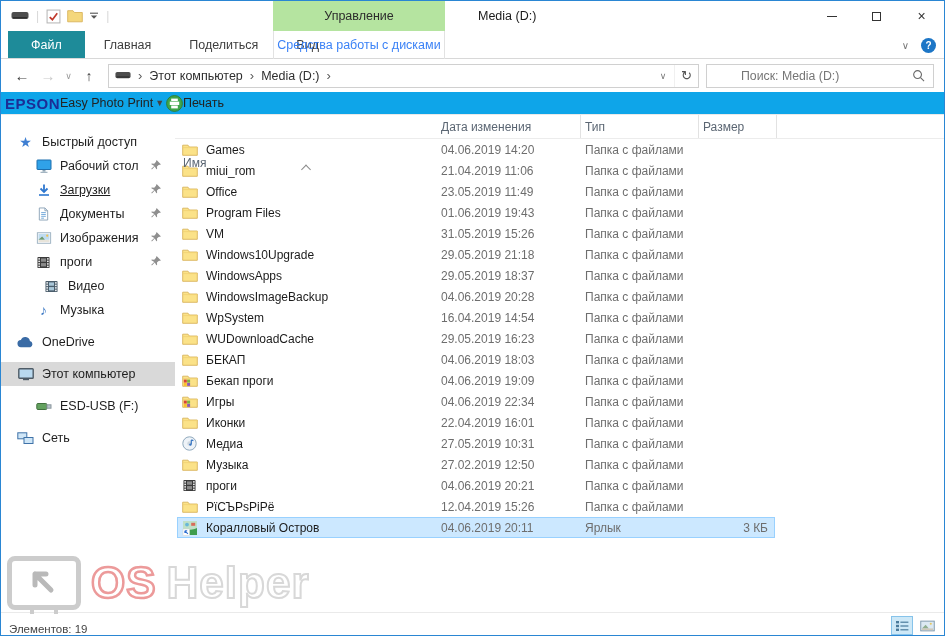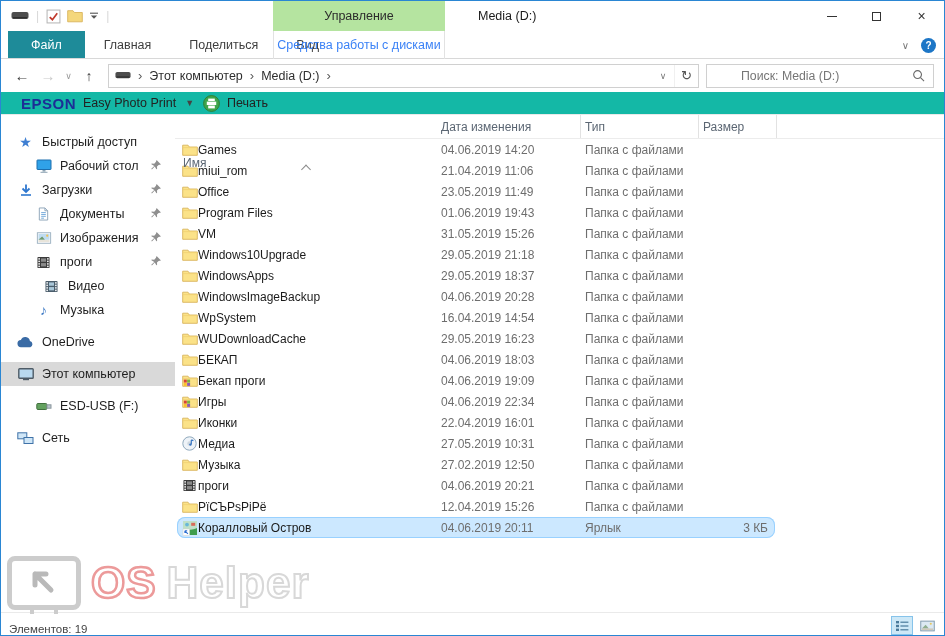--- a/index.html
+++ b/index.html
@@ -38,21 +38,21 @@
   .crumbs { flex:1; display:flex; align-items:center; padding-left:6px; gap:7px; font-size:12.5px; color:#2e2e2e; height:100%; }
   .crumb-sep { color:#5a5a5a; font-size:13px; }
   .addr-chev { width:22px; height:100%; display:flex; align-items:center; justify-content:center; color:#777; font-size:9px; }
   .addr-refresh { width:24px; height:100%; display:flex; align-items:center; justify-content:center; color:#555; font-size:13px; border-left:1px solid #f0f0f0; }
   .searchbox { width:228px; height:24px; border:1px solid #d0d0d0; margin:0 10px 0 7px; display:flex; align-items:center; }
   .searchbox input { flex:1; border:none; outline:none; font-size:12.3px; padding:0 4px 0 8px; color:#333; font-family:inherit;margin-left:26px; }
   .searchbox input::placeholder { color:#767676; opacity:1; }
   .searchbox .sic { padding-right:8px; display:flex; }
 
   
-  .epsonbar { height:23px; display:flex; align-items:center; padding-left:20px; gap:7px; border-bottom:1px solid #e9e9e9; flex:0 0 auto; background:#14b8a6; }
+  .epsonbar { height:23px; display:flex; align-items:center; padding-left:4px; border-bottom:1px solid #e9e9e9; flex:0 0 auto; background:#0ea5e9; }
   .epson-logo { font-size:15px; font-weight:bold; color:#1c2d96; letter-spacing:.5px; }
   .epson-prod { font-size:12.5px; color:#222; }
   .epson-chev { font-size:9px; color:#444; padding:0 2px; }
   .print-lbl { font-size:12.5px; color:#222; }
 
   
   .content { height:497px; display:flex; flex:0 0 auto; position:relative; background:#fff; }
   .sidebar { width:174px; flex:0 0 auto; padding-top:15px; }
   .side-item { height:24px; display:flex; align-items:center; font-size:12.5px; color:#1e1e1e; position:relative; cursor:default; }
   .side-item.gap { margin-top:8px; }
@@ -61,22 +61,22 @@
   .side-item .pin { position:absolute; right:13px; top:5px; }
   .note { color:#3b78c4; font-size:14px; line-height:1; }
 
   .filearea { flex:1; position:relative; }
   .hdr { display:flex; height:24px; align-items:stretch; border-bottom:1px solid #ececec; }
   .hcell { position:relative; display:flex; align-items:center; font-size:12px; color:#5b6673; border-right:1px solid #e2e2e2; padding-left:4px; }
   .hcell.first { padding-left:8px; }
   .sort-caret { position:absolute; top:3px; left:50%; width:7px; height:7px; border-left:1px solid #8a8a8a; border-top:1px solid #8a8a8a; transform:translateX(-50%) rotate(45deg); }
   .rows { margin-left:2px; }
   .frow { display:flex; height:21px; align-items:center; width:598px; font-size:12px; }
-  .frow.selected { background:#cce8ff; box-shadow:inset 0 0 0 1px #99d1ff;border-radius:8px; }
-  .c-name { width:260px; display:flex; align-items:center; gap:0; padding-left:5px; color:#1b1b1b; overflow:hidden; white-space:nowrap; }
+  .frow.selected { background:#cce8ff; box-shadow:inset 0 0 0 1px #99d1ff; }
+  .c-name { width:260px; display:flex; align-items:center; gap:8px; padding-left:5px; color:#1b1b1b; overflow:hidden; white-space:nowrap; }
   .c-name .fic { width:16px; display:flex; flex:0 0 auto; }
   .c-date { width:144px; color:#6e6e6e; padding-left:4px; }
   .c-type { width:118px; color:#6e6e6e; padding-left:4px; }
   .c-size { width:76px; color:#6e6e6e; text-align:right; padding-right:7px; }
 
   
   .watermark { position:absolute; left:6px; bottom:2px; display:flex; align-items:center; gap:10px; z-index:5; pointer-events:none; }
   .wm-monitor { width:74px; height:54px; border:5px solid #cccccc; border-radius:8px; background:#fff; position:relative; display:flex; align-items:center; justify-content:center; }
   .wm-monitor:after { content:""; position:absolute; left:18px; right:18px; bottom:-9px; height:4px; border-left:4px solid #cccccc; border-right:4px solid #cccccc; }
   .wm-os { font-size:44px; font-weight:bold; color:rgba(255,255,255,0); -webkit-text-stroke:2.5px #ec9a9a; letter-spacing:1px; }
@@ -213,21 +213,21 @@
               <rect x="1" y="1" width="14" height="9.5" rx="0.5" fill="#30a2e8" stroke="#1c6fae"></rect>
               <rect x="6.5" y="11" width="3" height="1.6" fill="#8ea4b4"></rect>
               <rect x="4.5" y="12.8" width="7" height="1" fill="#8ea4b4"></rect>
             </svg>
           </span>
           <span>Рабочий стол</span>
           <span class="pin"><svg width="12" height="12" viewBox="0 0 12 12">
               <path d="M6.6 1 l4.4 4.4 -2.4.5 -1.6 1.6 .1 2.6 -.7.2 -1.7-2.9 -2.8 3 -.6-.6 3-2.8 -2.9-1.7 .2-.7 2.6.1 1.6-1.6 z" fill="#8f8f8f"></path>
             </svg></span>
         </div>
-        <div class="side-item" style="padding-left: 16px;">
+        <div class="side-item" style="padding-left: 34px; text-decoration: underline;">
           <span class="ic">
             <svg width="14" height="14" viewBox="0 0 14 14">
               <g stroke="#2e77cf" stroke-width="1.8" fill="none">
                 <path d="M7 1.5 V8"></path>
                 <path d="M3.5 5.5 L7 9 L10.5 5.5"></path>
               </g>
               <path d="M2 12 h10" stroke="#2e77cf" stroke-width="1.6"></path>
             </svg>
           </span>
           <span>Загрузки</span>

